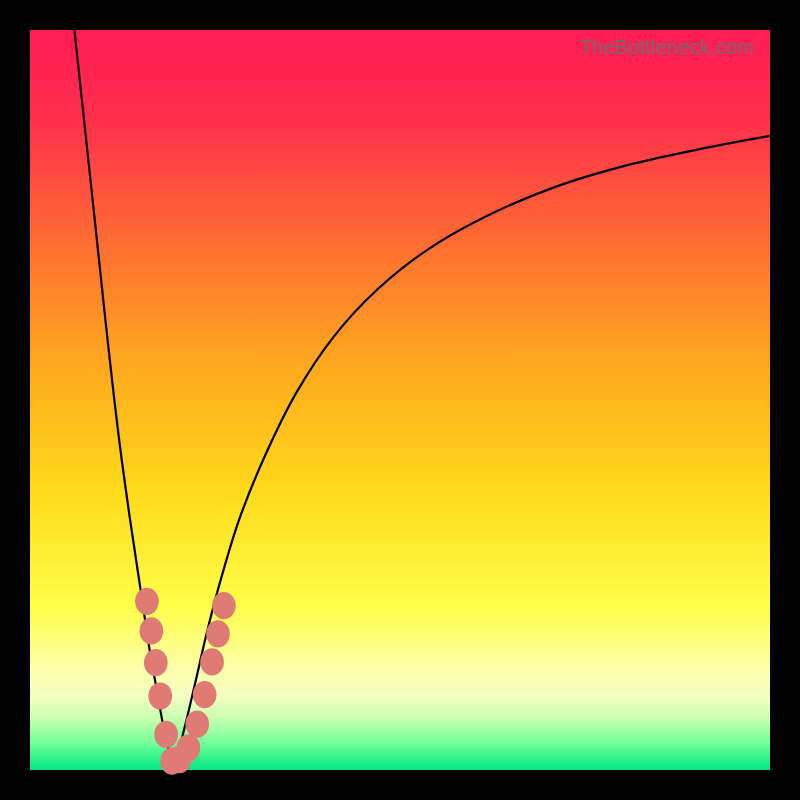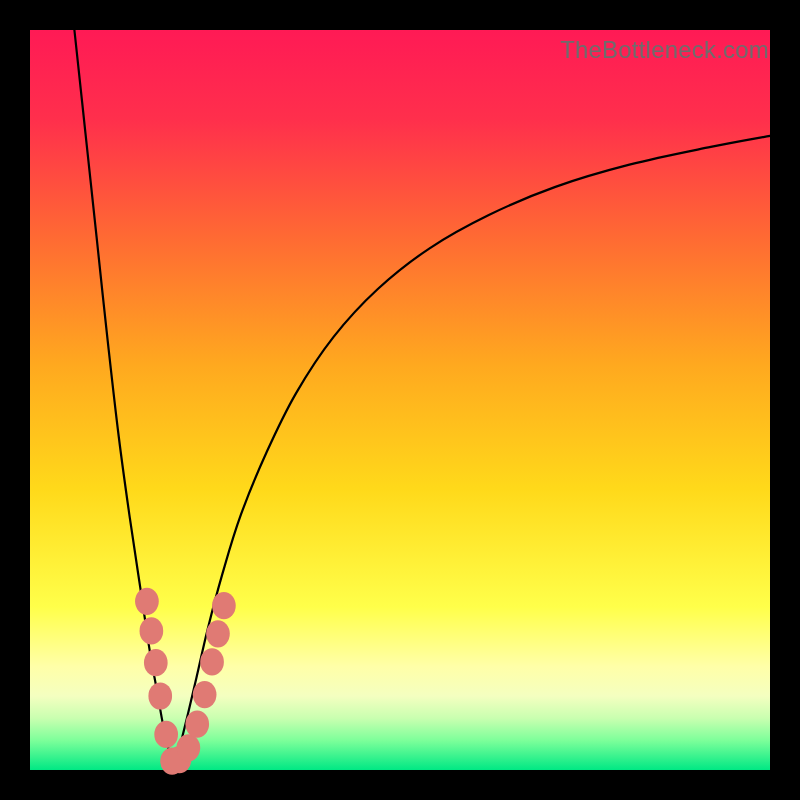--- a/index.html
+++ b/index.html
@@ -21,23 +21,23 @@
     position: absolute;
     left: 30px;
     top: 30px;
     width: 740px;
     height: 740px;
     
   }
   .watermark {
     position: absolute;
     top: 6px;
-    right: 1px;
+    right: 16px;
     color: #6d6d6d;
-    font-size: 24px;
+    font-size: 20px;
     font-weight: 400;
     letter-spacing: 0.2px;
     user-select: none;
   }
   svg.curves {
     position: absolute;
     left: 0;
     top: 0;
     width: 740px;
     height: 740px;

